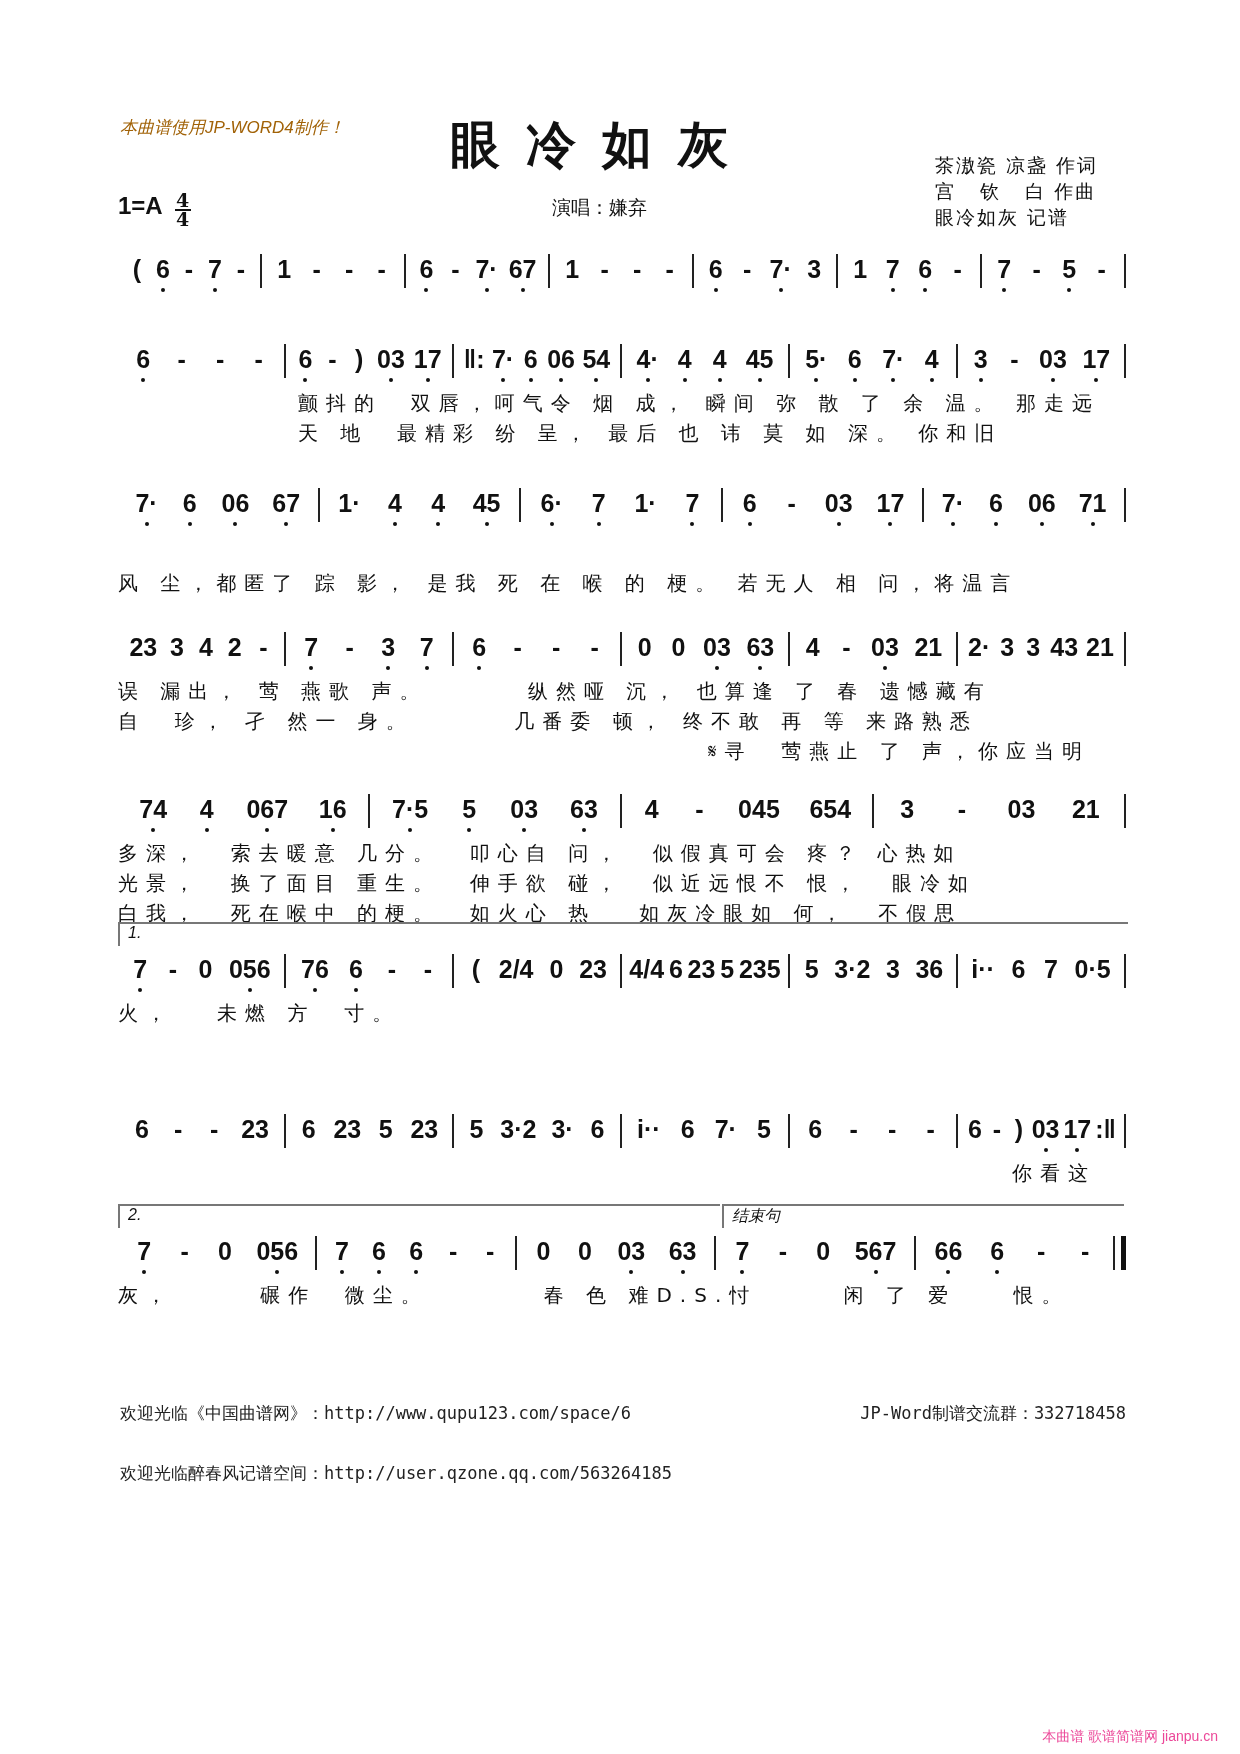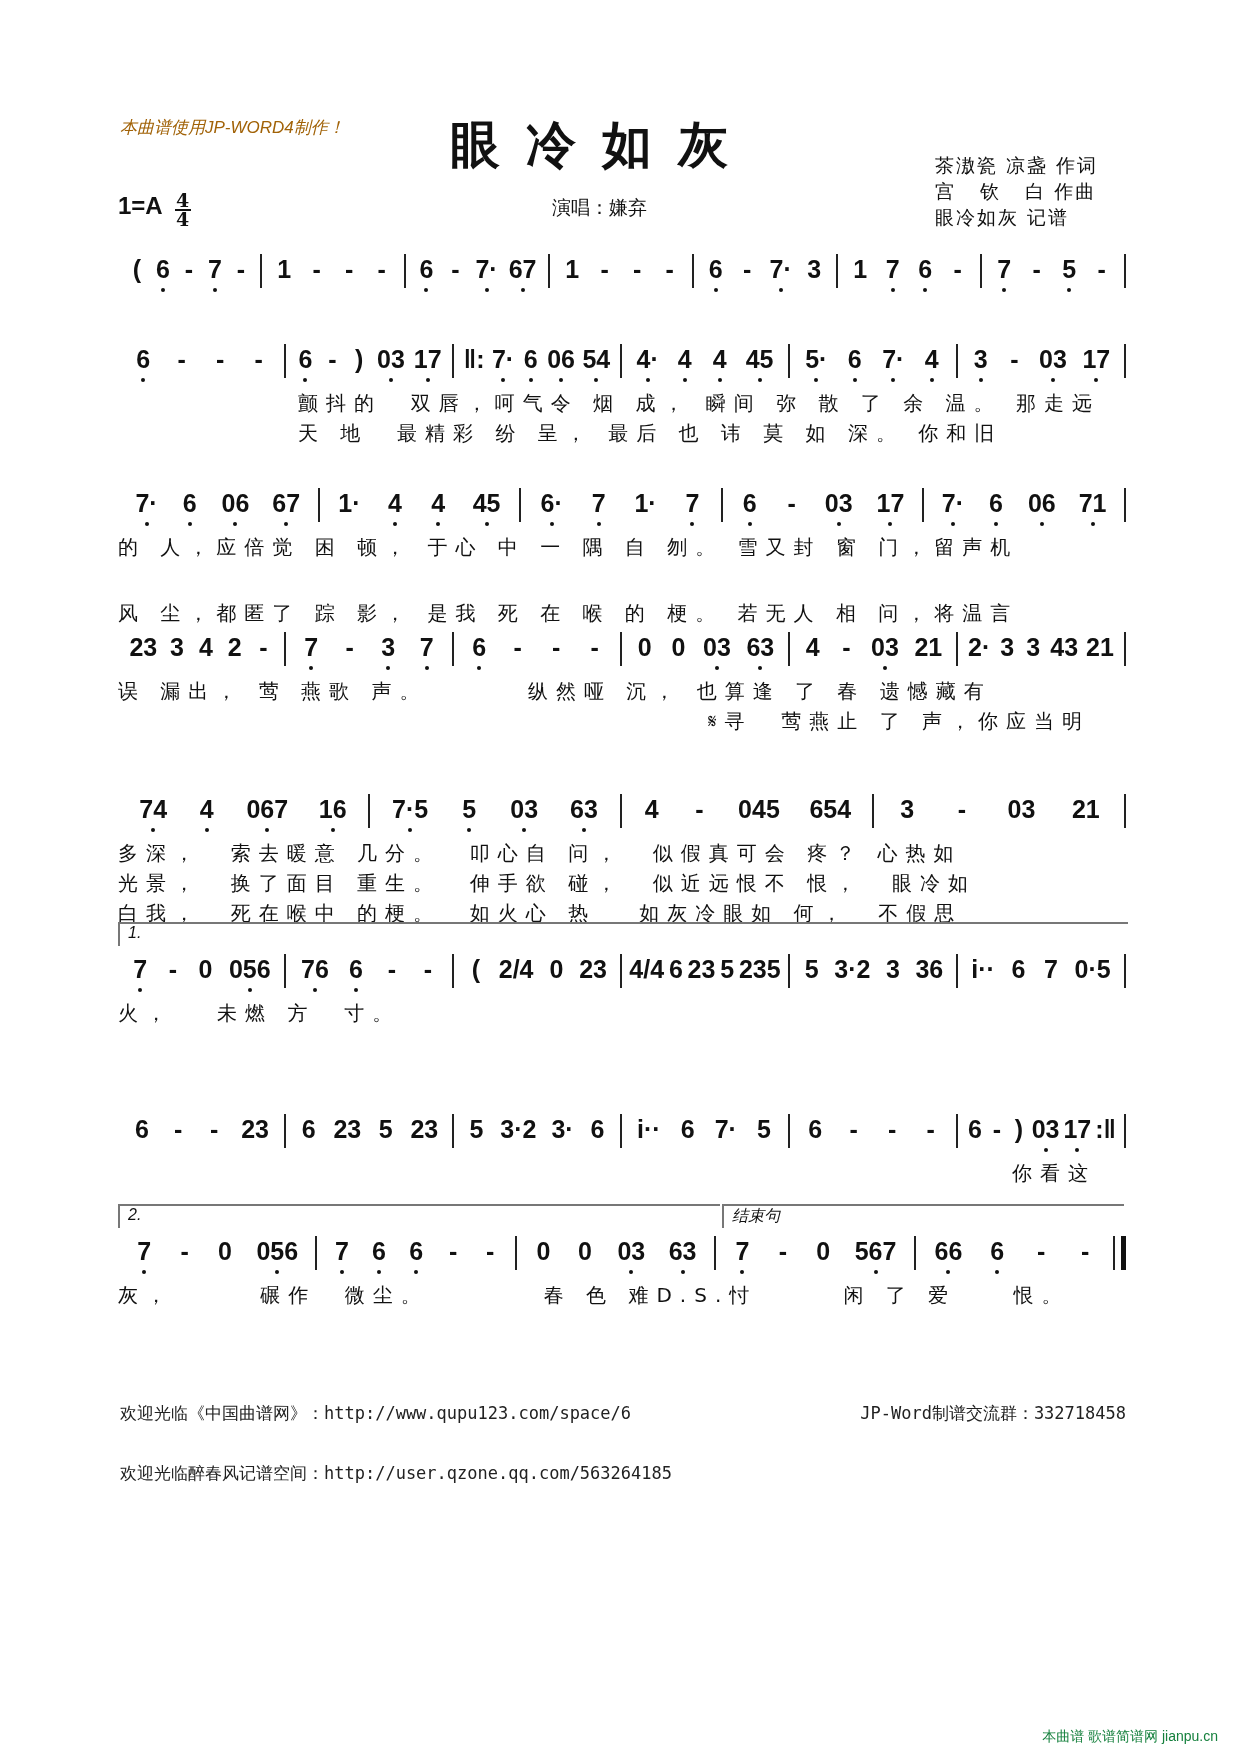--- a/index.html
+++ b/index.html
@@ -22,21 +22,21 @@
   .measure{display:flex;align-items:flex-start;position:relative;flex:1;justify-content:space-around;padding:0 6px;}
   .barline{width:2px;background:#222;height:34px;margin-top:4px;flex:0 0 2px;}
   .dbl{width:6px;height:34px;margin-top:4px;border-left:2px solid #222;border-right:5px solid #111;flex:0 0 6px;}
   .note{position:relative;font-size:25px;font-weight:bold;line-height:38px;text-align:center;min-width:18px;}
   .dotb::after{content:"";position:absolute;left:50%;bottom:-4px;width:4px;height:4px;margin-left:-2px;border-radius:50%;background:#111;}
   .lyrics{position:relative;height:30px;font-size:20px;letter-spacing:8px;white-space:pre;
           font-family:"DejaVu Sans",sans-serif;color:#111;}
   .volta{position:absolute;border-top:2px solid #777;border-left:2px solid #777;height:22px;}
   .volta span{font-size:16px;font-style:italic;margin-left:8px;}
   .footer{left:120px;font-size:17px;font-family:"DejaVu Sans Mono","Liberation Mono",monospace;color:#222;}
-  .watermark{right:22px;bottom:8px;font-size:14px;color:#15803d;}
+  .watermark{right:22px;bottom:8px;font-size:14px;color:#ec4899;}
 </style>
 </head>
 <body>
 
 <div class="abs credit-note">本曲谱使用JP-WORD4制作！</div>
 <div class="abs title">眼冷如灰</div>
 <div class="abs key">
   <span>1=A</span>
   <span class="timesig">
     <span>4</span>
@@ -187,21 +187,20 @@
         </div>
         <div class="barline"></div>
         <div class="measure">
           <span class="note dotb">7·</span>
           <span class="note dotb">6</span>
           <span class="note dotb">06</span>
           <span class="note dotb">71</span>
         </div>
         <div class="barline"></div>
       </div>
-      <div class="lyrics" style="padding-left: 0px;">的 人，应倍觉 困 顿， 于心 中 一 隅 自 刎。 雪又封 窗 门，留声机</div>
       <div class="lyrics" style="padding-left: 0px; margin-top: 36px;">风 尘，都匿了 踪 影， 是我 死 在 喉 的 梗。 若无人 相 问，将温言</div>
     </div>
     <div class="system" style="top: 628px;">
       <div class="row">
         <div class="measure">
           <span class="note">23</span>
           <span class="note">3</span>
           <span class="note">4</span>
           <span class="note">2</span>
           <span class="note">-</span>
@@ -238,20 +237,21 @@
         <div class="measure">
           <span class="note">2·</span>
           <span class="note">3</span>
           <span class="note">3</span>
           <span class="note">43</span>
           <span class="note">21</span>
         </div>
         <div class="barline"></div>
       </div>
       <div class="lyrics" style="padding-left: 0px;">误 漏出， 莺 燕歌 声。       纵然哑 沉， 也算逢 了 春 遗憾藏有</div>
+      <div class="lyrics" style="padding-left: 0px;">自  珍， 孑 然一 身。       几番委 顿， 终不敢 再 等 来路熟悉</div>
       <div class="lyrics" style="padding-left: 590px;">𝄋寻  莺燕止 了 声，你应当明</div>
     </div>
     <div class="system" style="top: 790px;">
       <div class="row">
         <div class="measure">
           <span class="note dotb">74</span>
           <span class="note dotb">4</span>
           <span class="note dotb">067</span>
           <span class="note dotb">16</span>
         </div>

